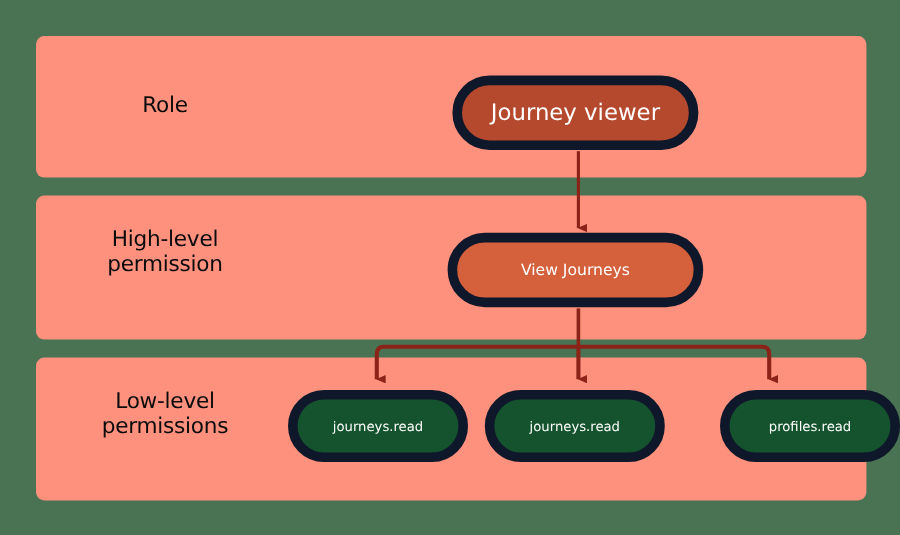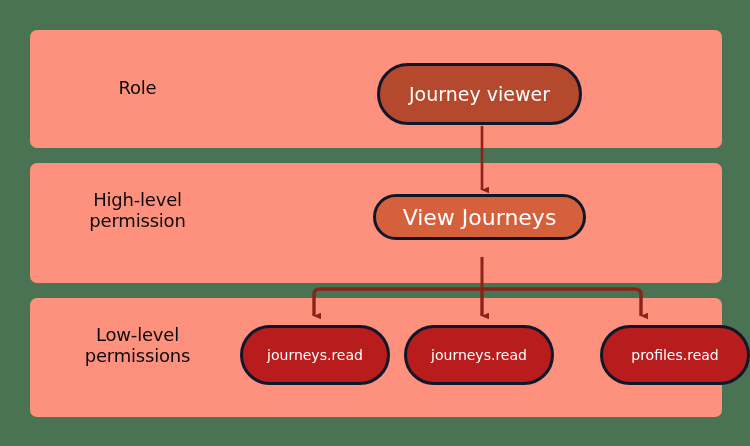--- a/index.html
+++ b/index.html
@@ -44,47 +44,47 @@
   #label-high { top: 189px; }
   #label-low  { top: 324px; }
 
   .pill {
     position: absolute;
     box-sizing: border-box;
     display: flex;
     align-items: center;
     justify-content: center;
     color: #ffffff;
-    border: 3px solid #0f172a;
+    border: 8px solid #0f172a;
     border-radius: 40px;
     text-align: center;
     font-family: "DejaVu Sans", sans-serif;
   }
   #pill-role {
     left: 377px;
     top: 63px;
     width: 205px;
     height: 62px;
     background: #b5492d;
     font-size: 19px;
   }
   #pill-high {
     left: 373px;
     top: 194px;
     width: 213px;
-    height: 46px;
+    height: 62px;
     background: #d4603c;
-    font-size: 22px;
+    font-size: 13px;
   }
   .pill-low {
     top: 325px;
     width: 150px;
     height: 60px;
-    background: #b91c1c;
-    font-size: 14px;
+    background: #14532d;
+    font-size: 11px;
   }
   #pill-low-0 { left: 240px; }
   #pill-low-1 { left: 404px; }
   #pill-low-2 { left: 600px; }
 
   #connectors {
     position: absolute;
     left: 0;
     top: 0;
     width: 750px;

